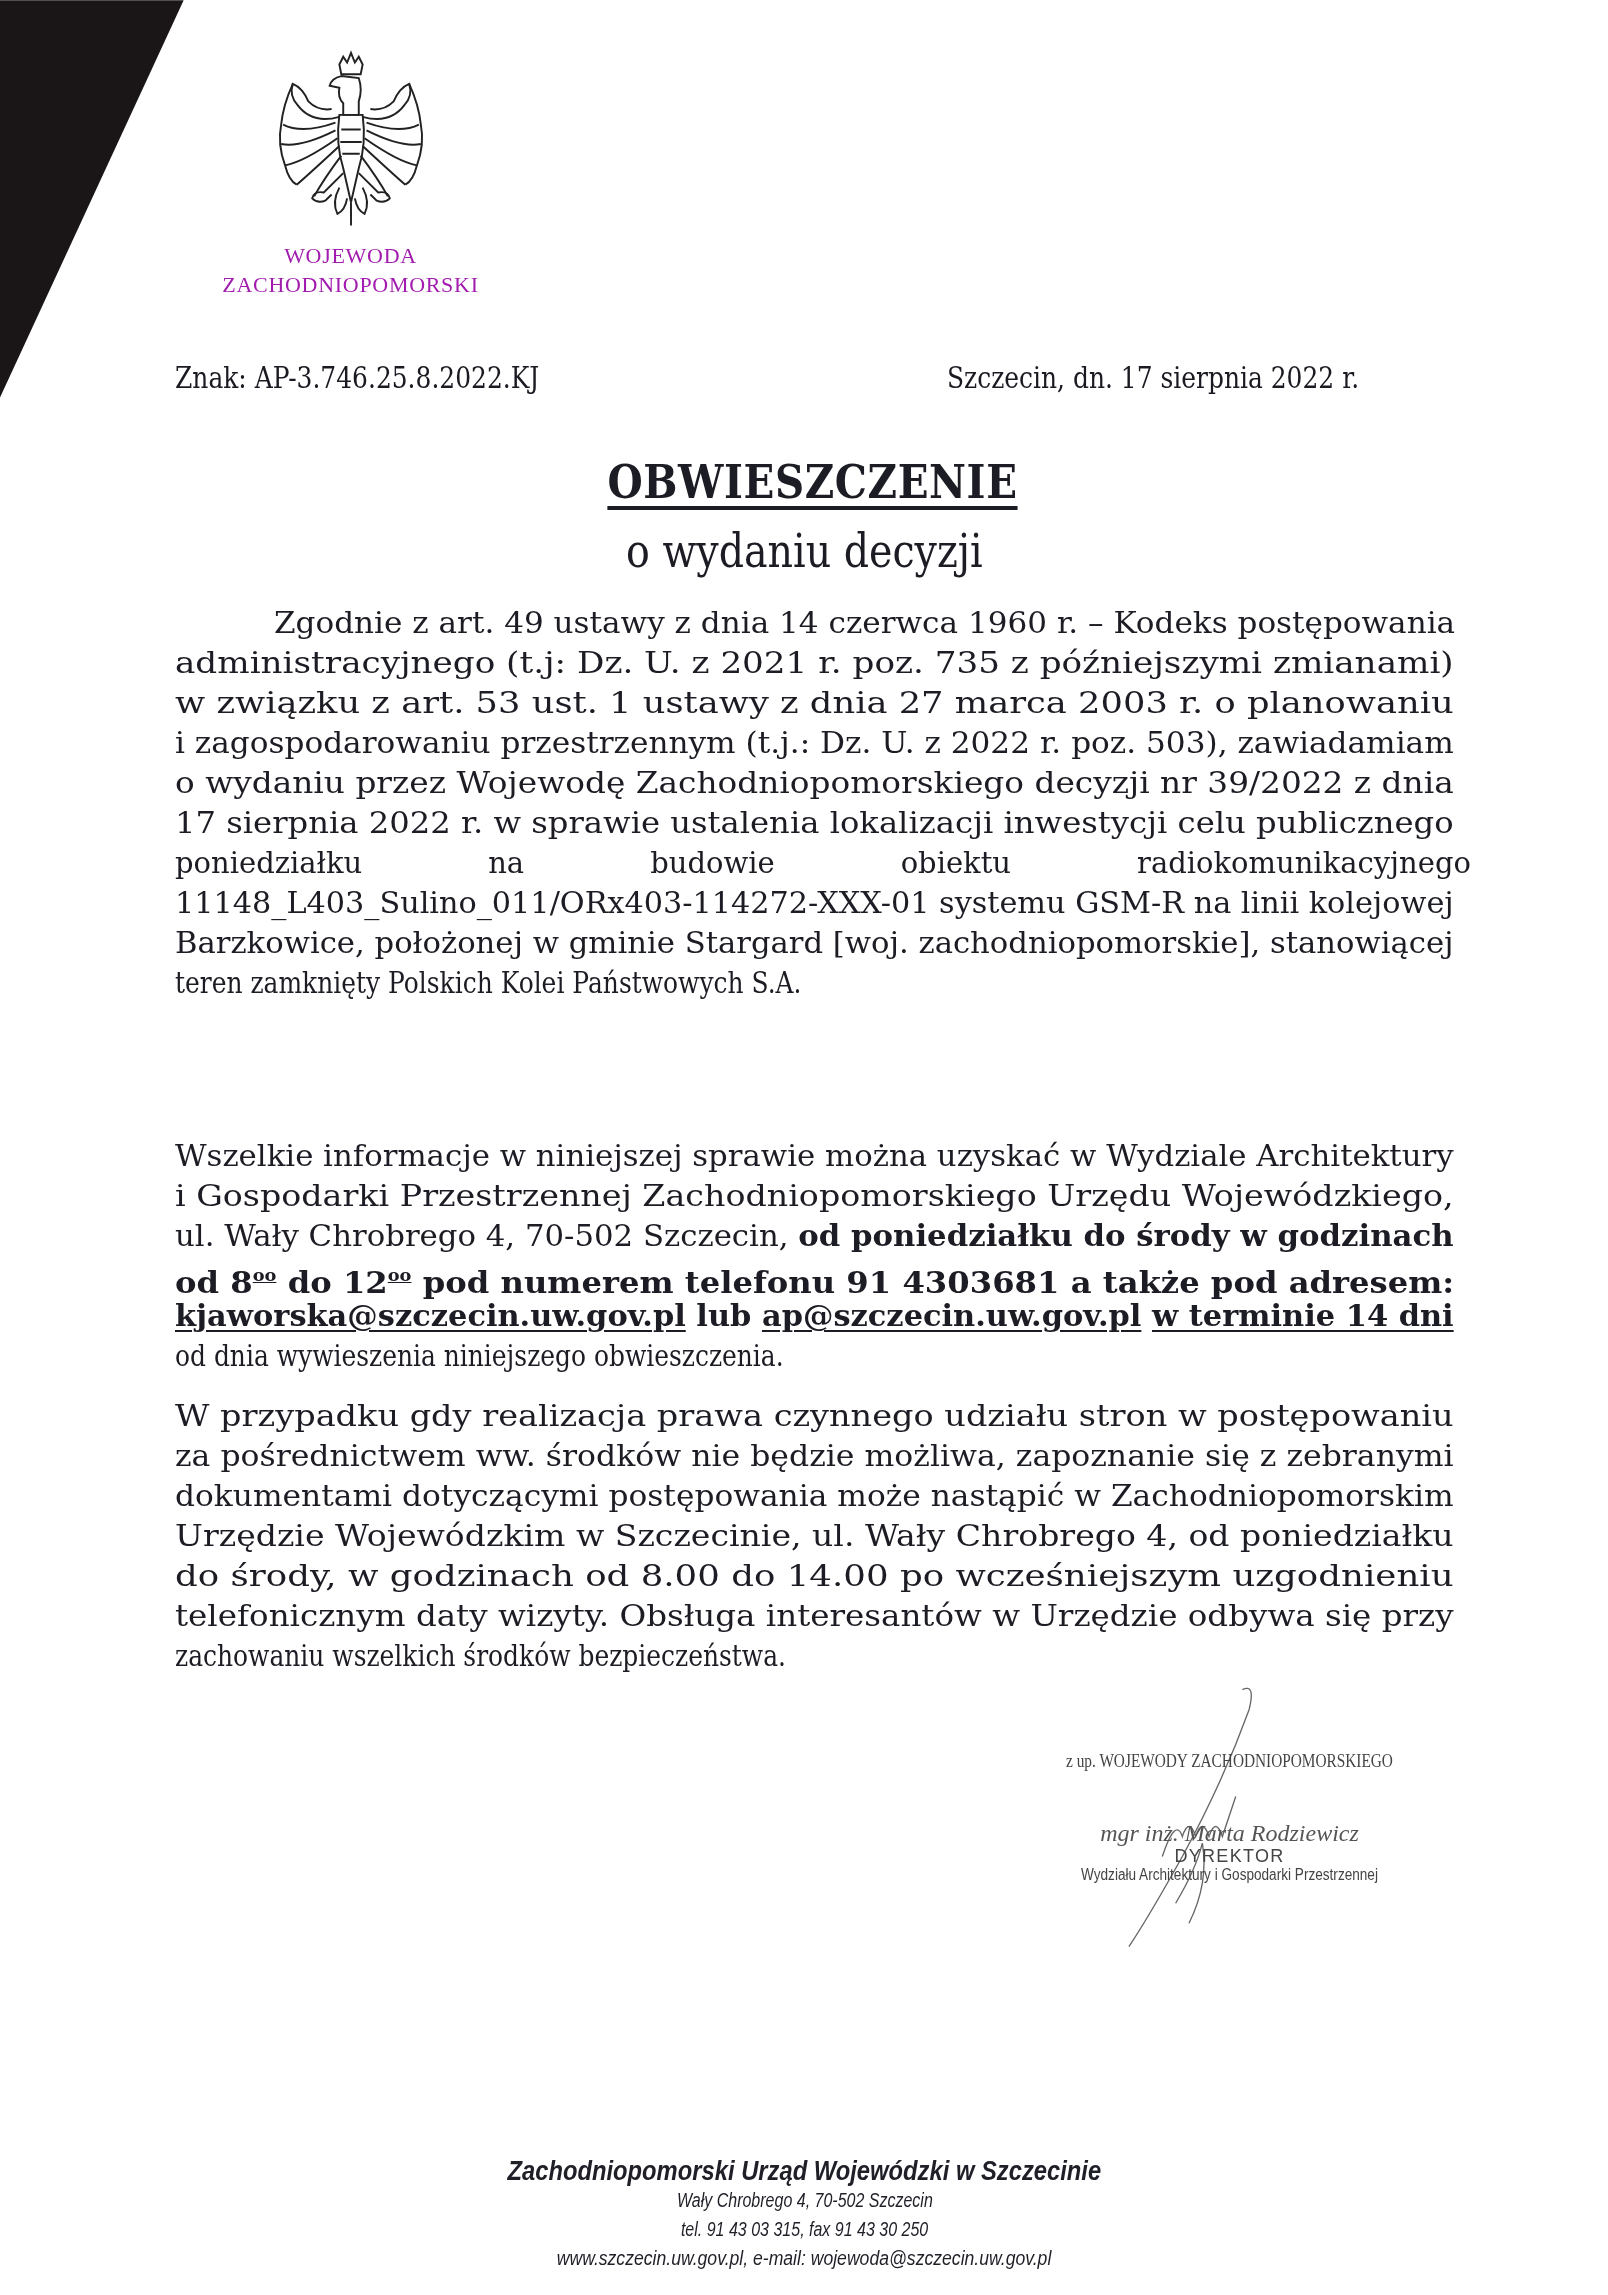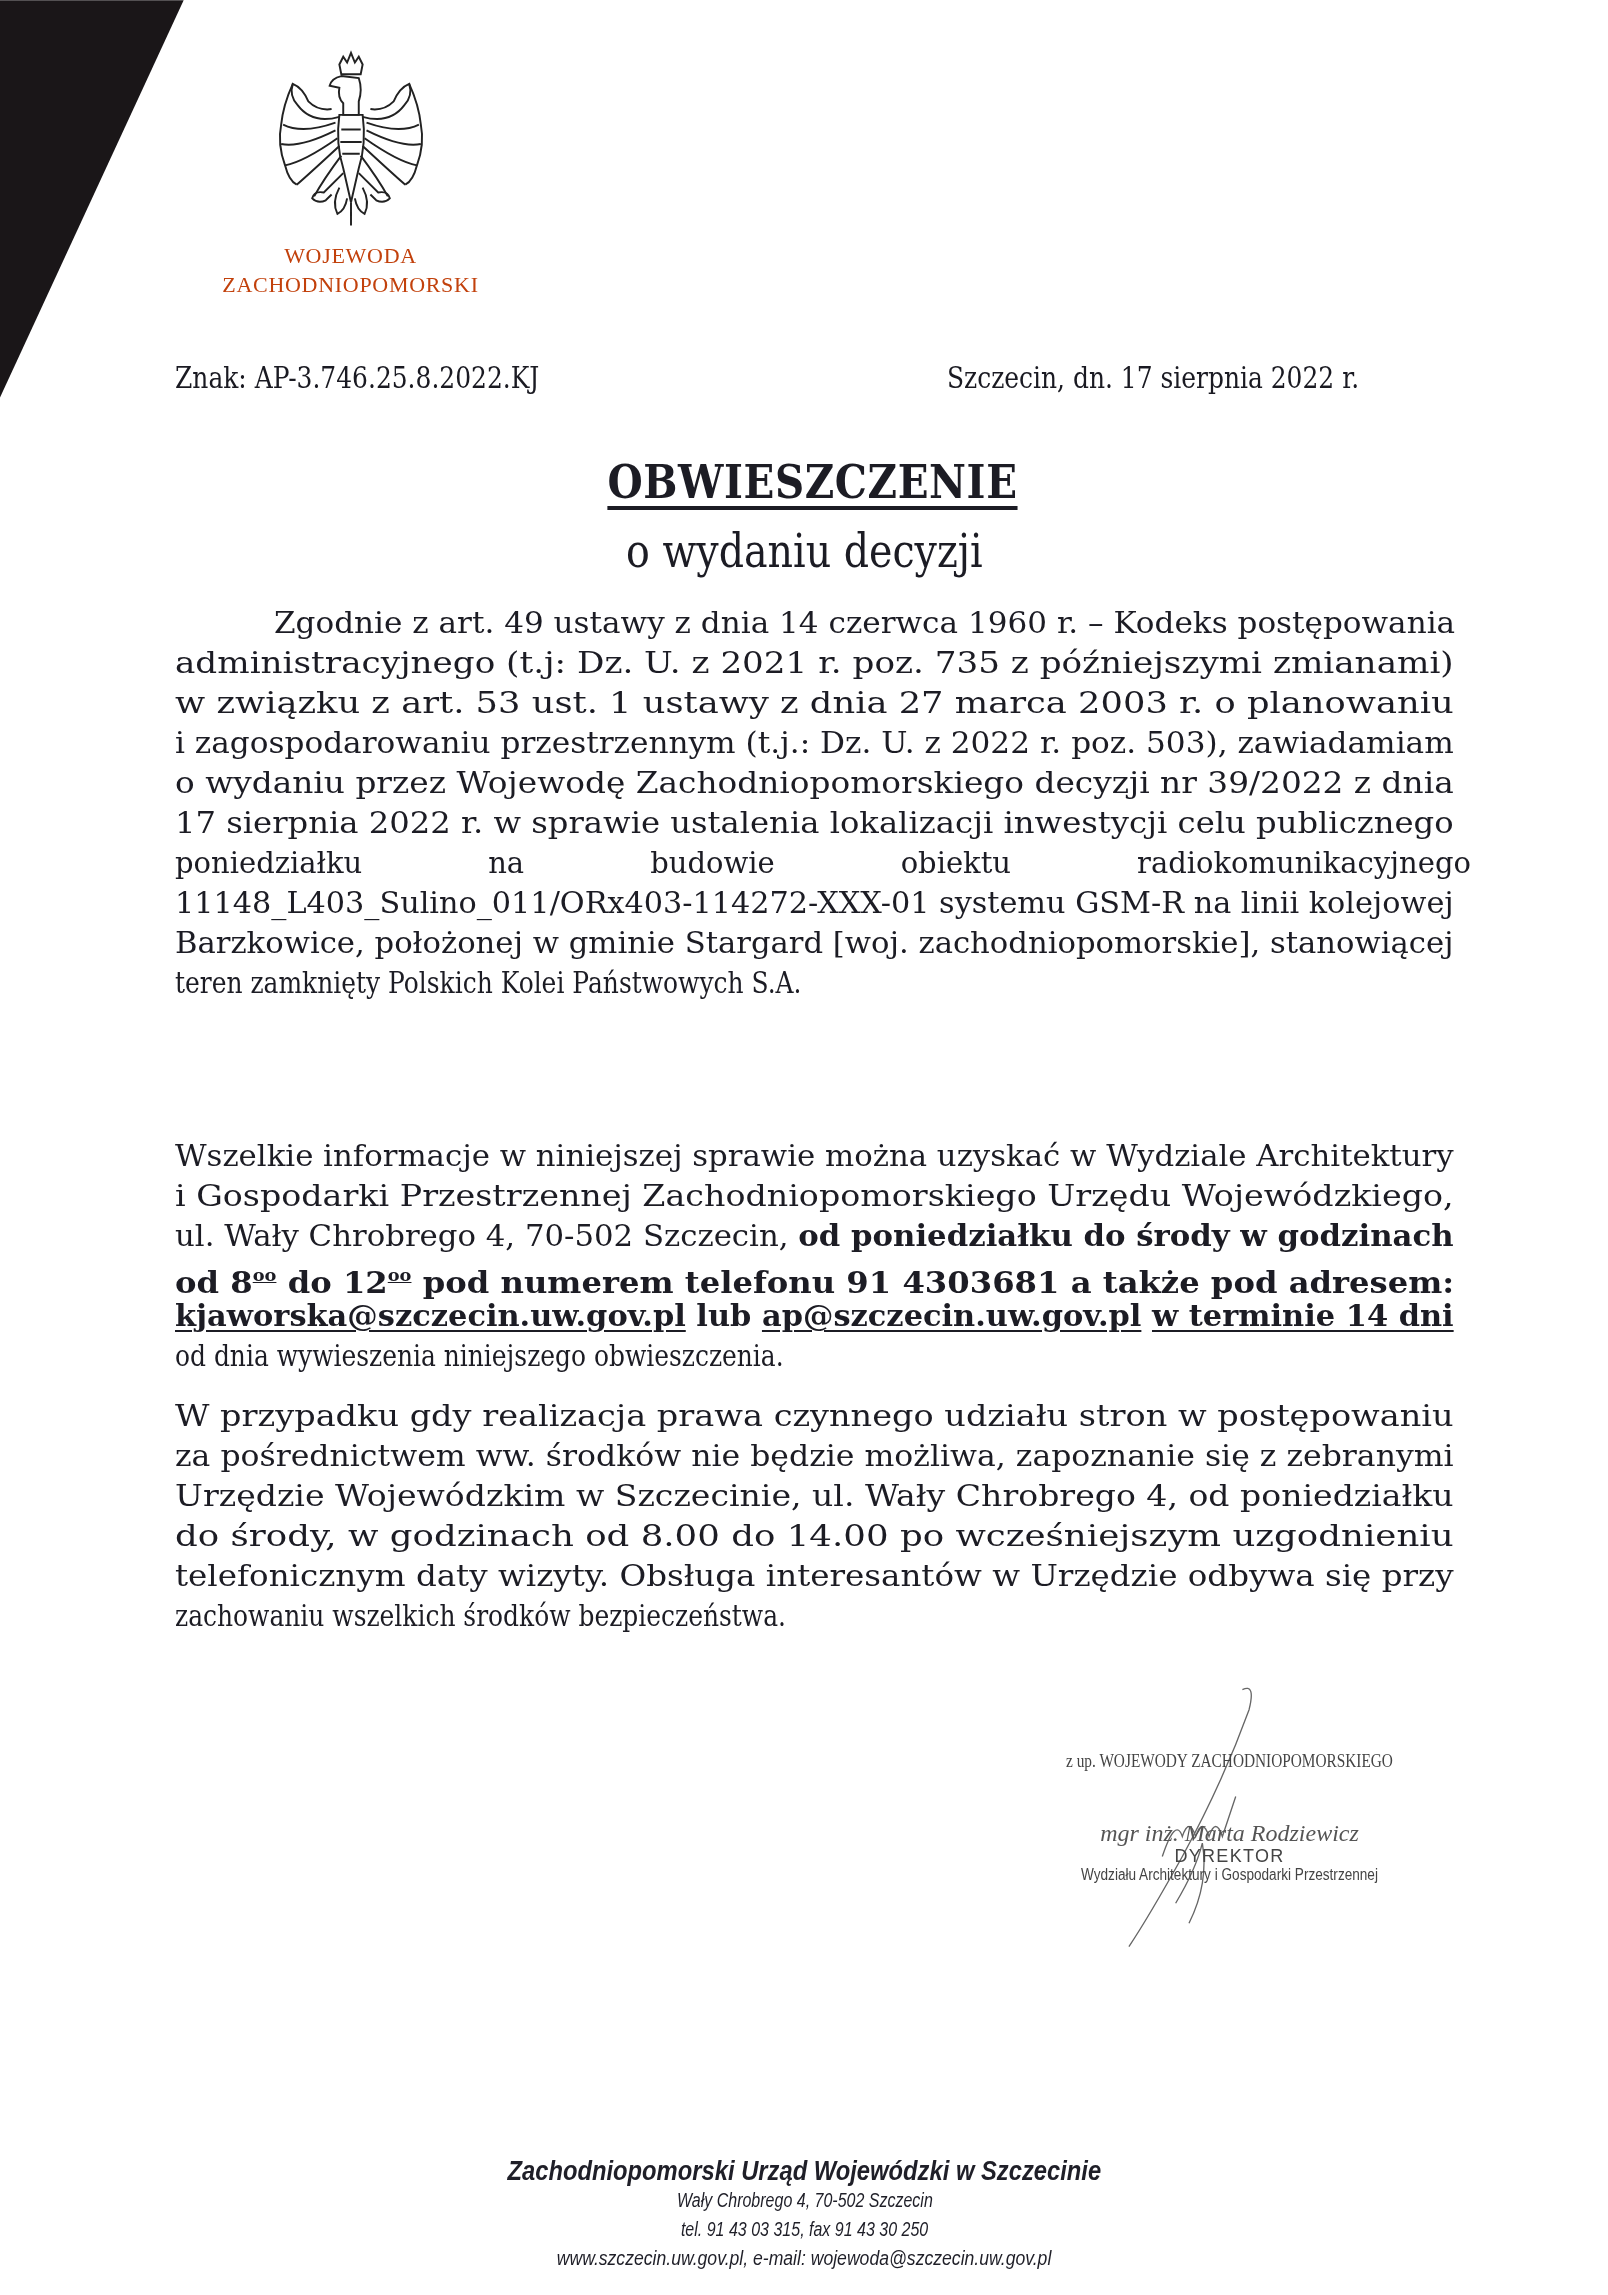--- a/index.html
+++ b/index.html
@@ -12,21 +12,21 @@
     position: absolute; left: 0; top: 0; width: 187px; height: 401px;
   }
   .scan-corner svg { display: block; }
 
   .header-block {
     position: absolute; left: 167px; top: 47px; width: 367px; text-align: center;
   }
   .emblem { width: 194px; height: 194px; margin: 0 auto; display: block; }
   .office-name {
     font-family: "Liberation Serif", serif; font-size: 22px; letter-spacing: 0.7px;
-    line-height: 29px; color: #c2410c;
+    line-height: 29px; color: #a21caf;
   }
 
   .ref-line {
     position: absolute; top: 361px; font-size: 29px; font-family: "DejaVu Serif", serif;
     transform: scaleX(0.86); transform-origin: left top; color: #1a1a22;
   }
   .ref-left { left: 175px; }
   .date-right { left: 947px; }
 
   .title-block { position: absolute; left: 0; width: 1609px; text-align: center; }
@@ -162,20 +162,21 @@
   <span class="line"><span class="line-inner fit" style="transform: scaleX(1.1478);">i Gospodarki Przestrzennej Zachodniopomorskiego Urzędu Wojewódzkiego,</span></span>
   <span class="line"><span class="line-inner fit" style="transform: scaleX(1.0607);"><span>ul. Wały Chrobrego 4, 70-502 Szczecin, </span><span class="bold">od poniedziałku do środy w godzinach</span></span></span>
   <span class="line"><span class="line-inner fit bold" style="transform: scaleX(1.1114);"><span>od 8</span><sup class="oo">oo</sup><span> do 12</span><sup class="oo">oo</sup><span> pod numerem telefonu 91 4303681 a także pod adresem:</span></span></span>
   <span class="line"><span class="line-inner fit bold" style="transform: scaleX(1.0497);"><span class="ul">kjaworska@szczecin.uw.gov.pl</span><span> lub </span><span class="ul">ap@szczecin.uw.gov.pl</span> <span class="ul">w terminie 14 dni</span></span></span>
   <span class="line"><span class="line-inner fit last" style="transform: scaleX(0.86);">od dnia wywieszenia niniejszego obwieszczenia.</span></span>
 </div>
 
 <div class="body-text para3">
   <span class="line"><span class="line-inner fit" style="transform: scaleX(1.1558);">W przypadku gdy realizacja prawa czynnego udziału stron w postępowaniu</span></span>
   <span class="line"><span class="line-inner fit" style="transform: scaleX(1.086);">za pośrednictwem ww. środków nie będzie możliwa, zapoznanie się z zebranymi</span></span>
+  <span class="line"><span class="line-inner fit" style="transform: scaleX(1.0781);">dokumentami dotyczącymi postępowania może nastąpić w Zachodniopomorskim</span></span>
   <span class="line"><span class="line-inner fit" style="transform: scaleX(1.141);">Urzędzie Wojewódzkim w Szczecinie, ul. Wały Chrobrego 4, od poniedziałku</span></span>
   <span class="line"><span class="line-inner fit" style="transform: scaleX(1.227);">do środy, w godzinach od 8.00 do 14.00 po wcześniejszym uzgodnieniu</span></span>
   <span class="line"><span class="line-inner fit" style="transform: scaleX(1.122);">telefonicznym daty wizyty. Obsługa interesantów w Urzędzie odbywa się przy</span></span>
   <span class="line"><span class="line-inner fit last" style="transform: scaleX(0.86);">zachowaniu wszelkich środków bezpieczeństwa.</span></span>
 </div>
 
 <svg class="sig-scribble" viewBox="0 0 260 400">
   <g fill="none" stroke="#666" stroke-width="2">
     <path d="M210 10 Q230 0 220 40 Q180 150 120 260 Q70 350 40 395"></path>
     <path d="M90 260 Q110 200 120 230 Q130 200 140 230 Q150 200 160 230 Q170 200 180 230 L200 170"></path>

